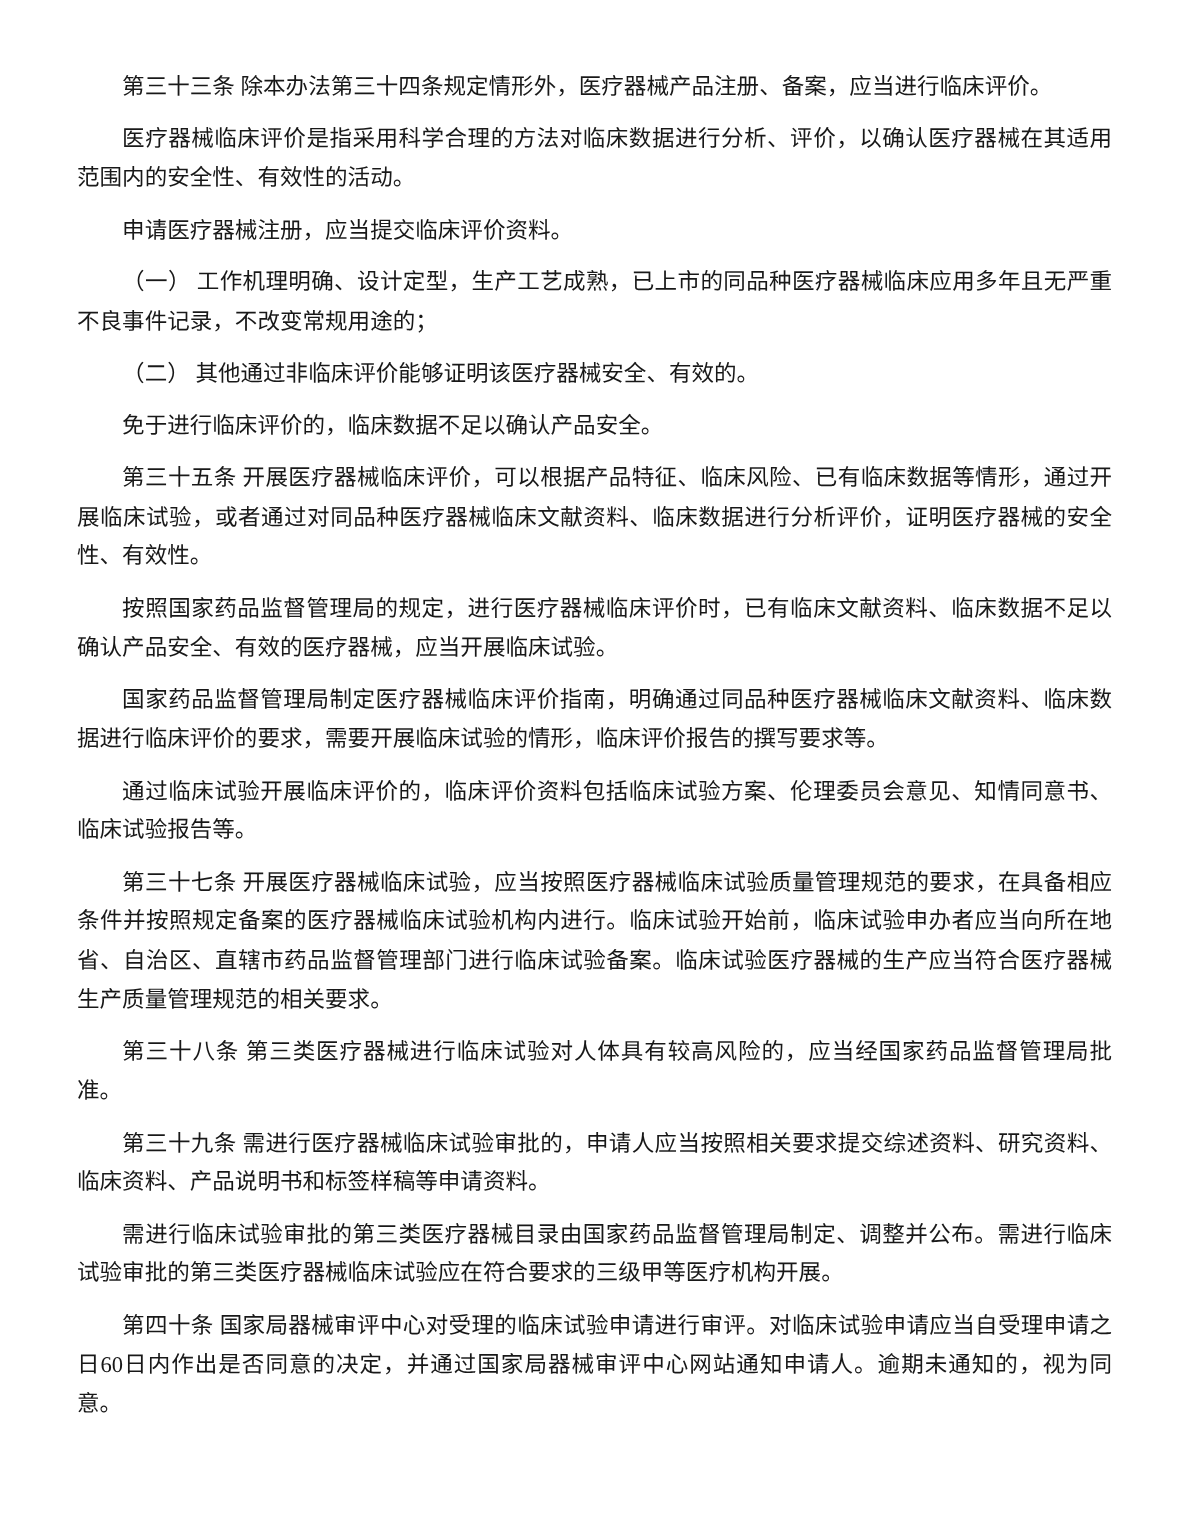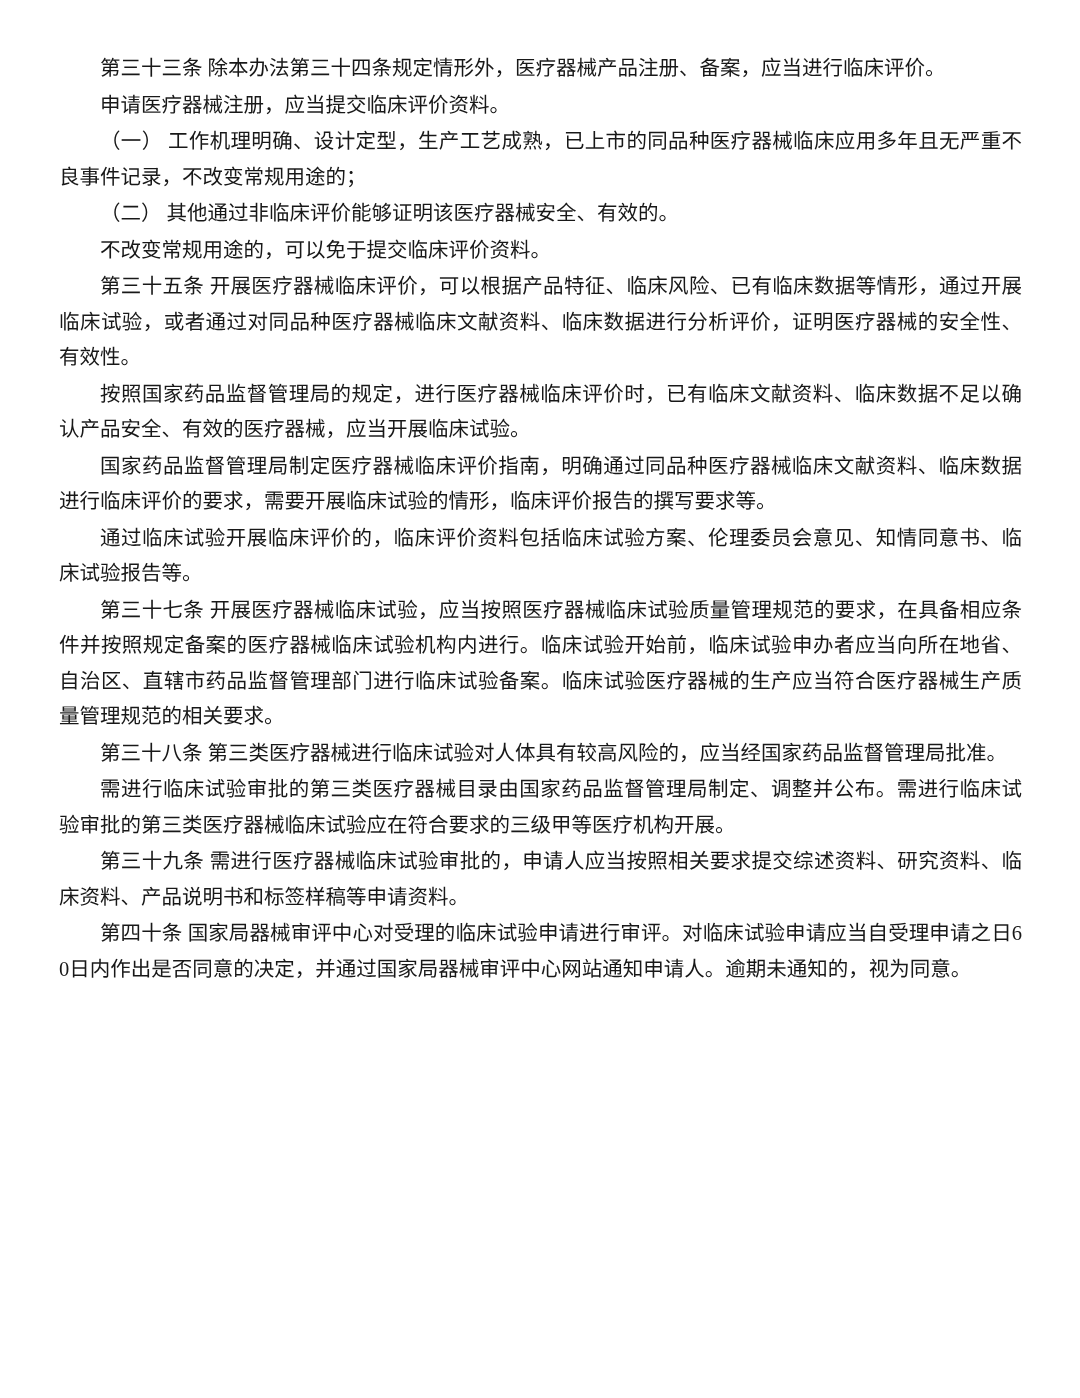--- a/index.html
+++ b/index.html
@@ -10,42 +10,43 @@
     background: #ffffff;
     overflow: hidden;
   }
   .page {
     width: 1080px;
     height: 1398px;
     padding: 50px 57px 40px 58px;
     background: #ffffff;
   }
   .para {
-    margin: 1px;
+    margin: 12px;
     text-indent: 2em;
     font-size: 20.5px;
     line-height: 35.5px;
     color: #181818;
     text-align: justify;
     
     font-family: "Liberation Serif", "DejaVu Serif", sans-serif;
     word-break: break-all;
   }
 </style>
 </head>
 <body>
 
 <div class="page">
   <p class="para">第三十三条 除本办法第三十四条规定情形外，医疗器械产品注册、备案，应当进行临床评价。</p>
+  <p class="para">医疗器械临床评价是指采用科学合理的方法对临床数据进行分析、评价，以确认医疗器械在其适用范围内的安全性、有效性的活动。</p>
   <p class="para">申请医疗器械注册，应当提交临床评价资料。</p>
   <p class="para">（一） 工作机理明确、设计定型，生产工艺成熟，已上市的同品种医疗器械临床应用多年且无严重不良事件记录，不改变常规用途的；</p>
   <p class="para">（二） 其他通过非临床评价能够证明该医疗器械安全、有效的。</p>
-  <p class="para">不改变常规用途的，可以免于提交临床评价资料。</p>
+  <p class="para">免于进行临床评价的，临床数据不足以确认产品安全。</p>
   <p class="para">第三十五条 开展医疗器械临床评价，可以根据产品特征、临床风险、已有临床数据等情形，通过开展临床试验，或者通过对同品种医疗器械临床文献资料、临床数据进行分析评价，证明医疗器械的安全性、有效性。</p>
   <p class="para">按照国家药品监督管理局的规定，进行医疗器械临床评价时，已有临床文献资料、临床数据不足以确认产品安全、有效的医疗器械，应当开展临床试验。</p>
   <p class="para">国家药品监督管理局制定医疗器械临床评价指南，明确通过同品种医疗器械临床文献资料、临床数据进行临床评价的要求，需要开展临床试验的情形，临床评价报告的撰写要求等。</p>
   <p class="para">通过临床试验开展临床评价的，临床评价资料包括临床试验方案、伦理委员会意见、知情同意书、临床试验报告等。</p>
   <p class="para">第三十七条 开展医疗器械临床试验，应当按照医疗器械临床试验质量管理规范的要求，在具备相应条件并按照规定备案的医疗器械临床试验机构内进行。临床试验开始前，临床试验申办者应当向所在地省、自治区、直辖市药品监督管理部门进行临床试验备案。临床试验医疗器械的生产应当符合医疗器械生产质量管理规范的相关要求。</p>
   <p class="para">第三十八条 第三类医疗器械进行临床试验对人体具有较高风险的，应当经国家药品监督管理局批准。</p>
+  <p class="para">第三十九条 需进行医疗器械临床试验审批的，申请人应当按照相关要求提交综述资料、研究资料、临床资料、产品说明书和标签样稿等申请资料。</p>
   <p class="para">需进行临床试验审批的第三类医疗器械目录由国家药品监督管理局制定、调整并公布。需进行临床试验审批的第三类医疗器械临床试验应在符合要求的三级甲等医疗机构开展。</p>
-  <p class="para">第三十九条 需进行医疗器械临床试验审批的，申请人应当按照相关要求提交综述资料、研究资料、临床资料、产品说明书和标签样稿等申请资料。</p>
   <p class="para">第四十条 国家局器械审评中心对受理的临床试验申请进行审评。对临床试验申请应当自受理申请之日60日内作出是否同意的决定，并通过国家局器械审评中心网站通知申请人。逾期未通知的，视为同意。</p>
 </div>
 
 </body></html>

